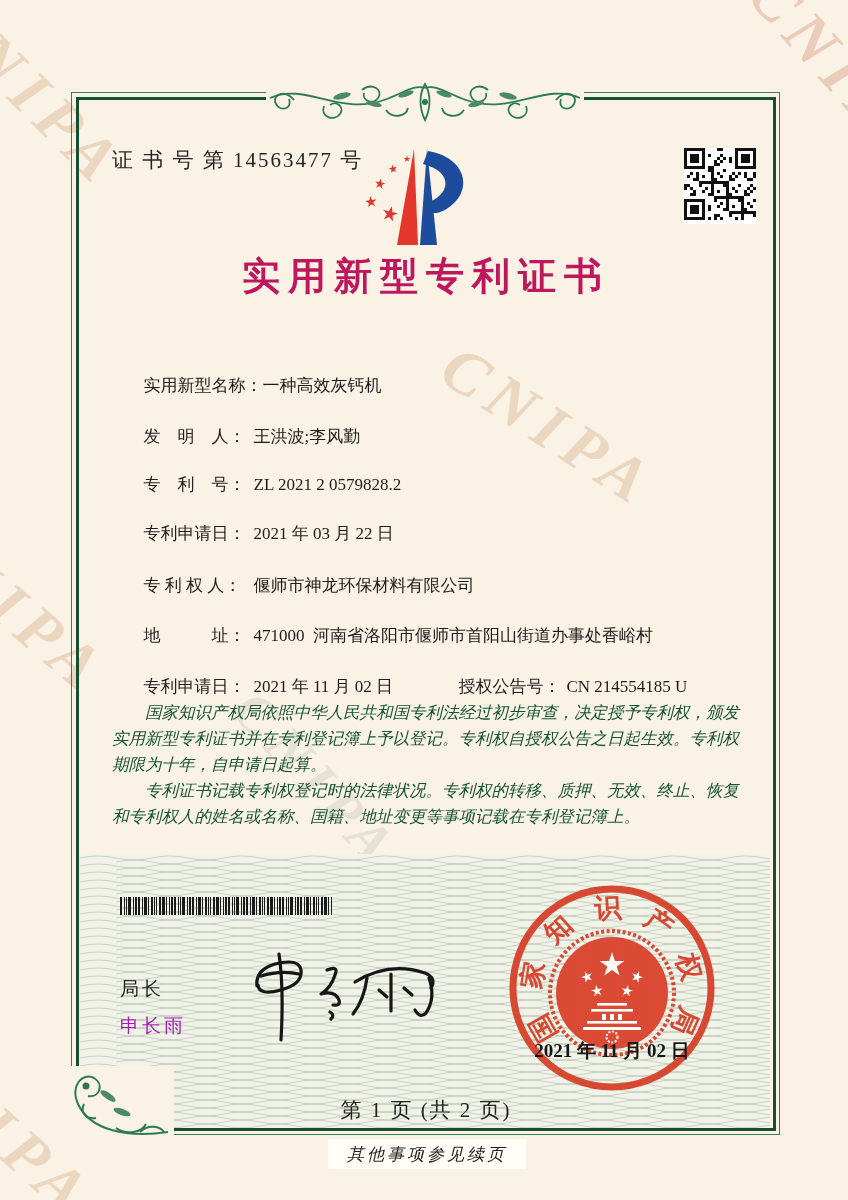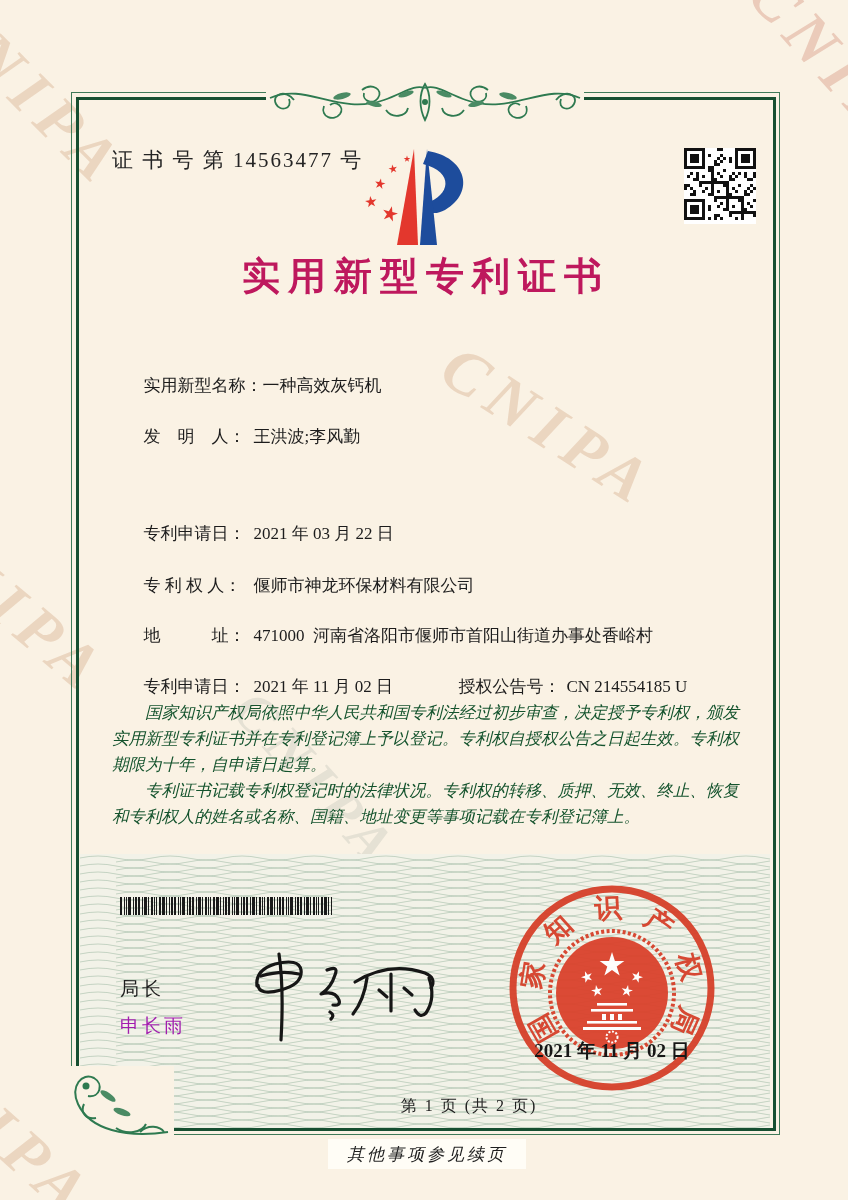--- a/index.html
+++ b/index.html
@@ -53,21 +53,21 @@
       font-size:19px;color:#a21caf;letter-spacing:3px;}
   .signature{position:absolute;left:243px;top:948px;}
 
   .seal{position:absolute;left:505px;top:881px;width:214px;height:214px;z-index:5;opacity:0.95;}
   .seal-char{position:absolute;font-size:27px;font-weight:bold;color:#d6402a;
       font-family:"Liberation Serif",serif;transform-origin:center;}
   .seal-date{position:absolute;left:505px;top:1038px;width:214px;text-align:center;z-index:6;
       font-size:19px;font-weight:bold;color:#161616;white-space:pre;}
 
   .page-info{position:absolute;left:426px;top:1096px;transform:translateX(-50%);
-      font-size:16px;color:#222;letter-spacing:2px;white-space:pre;z-index:4;margin-left:43px;}
+      font-size:21px;color:#222;letter-spacing:2px;white-space:pre;z-index:4;}
   .cont-box{position:absolute;left:328px;top:1139px;width:198px;height:30px;background:#fffdf6;
       display:flex;align-items:center;justify-content:center;z-index:4;}
   .cont-box span{font-style:italic;font-size:17px;letter-spacing:3px;color:#1e1e1e;}
 </style>
 </head>
 <body>
 
 <div class="page">
 
   <span class="wm wm-outer wm1">CNIPA</span>
@@ -296,20 +296,23 @@
     </div>
 
     <div class="title">实用新型专利证书</div>
 
     <div class="fld" style="top:354px">
       <span class="lab">实用新型名称：</span><span>一种高效灰钙机</span>
     </div>
     <div class="fld" style="top:405px">
       <span class="lab">发　明　人：</span><span>王洪波;李风勤</span>
     </div>
+    <div class="fld" style="top:453px">
+      <span class="lab">专　利　号：</span><span>ZL 2021 2 0579828.2</span>
+    </div>
     <div class="fld" style="top:502px">
       <span class="lab">专利申请日：</span><span>2021 年 03 月 22 日</span>
     </div>
     <div class="fld" style="top:554px">
       <span class="lab">专 利 权 人：</span><span>偃师市神龙环保材料有限公司</span>
     </div>
     <div class="fld" style="top:604px">
       <span class="lab">地　　　址：</span><span>471000  河南省洛阳市偃师市首阳山街道办事处香峪村</span>
     </div>
     <div class="fld" style="top:655px">

